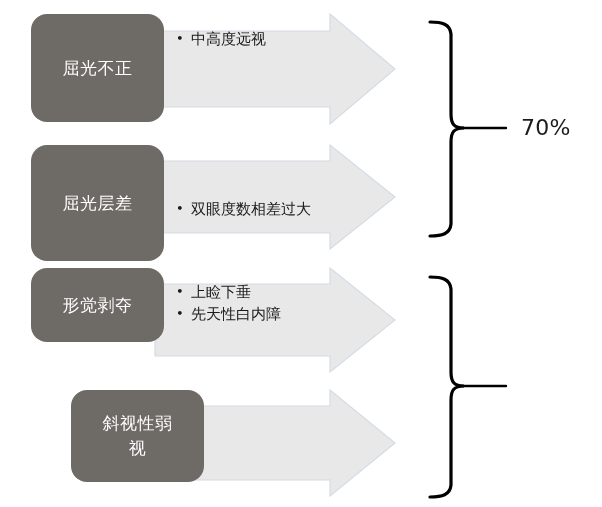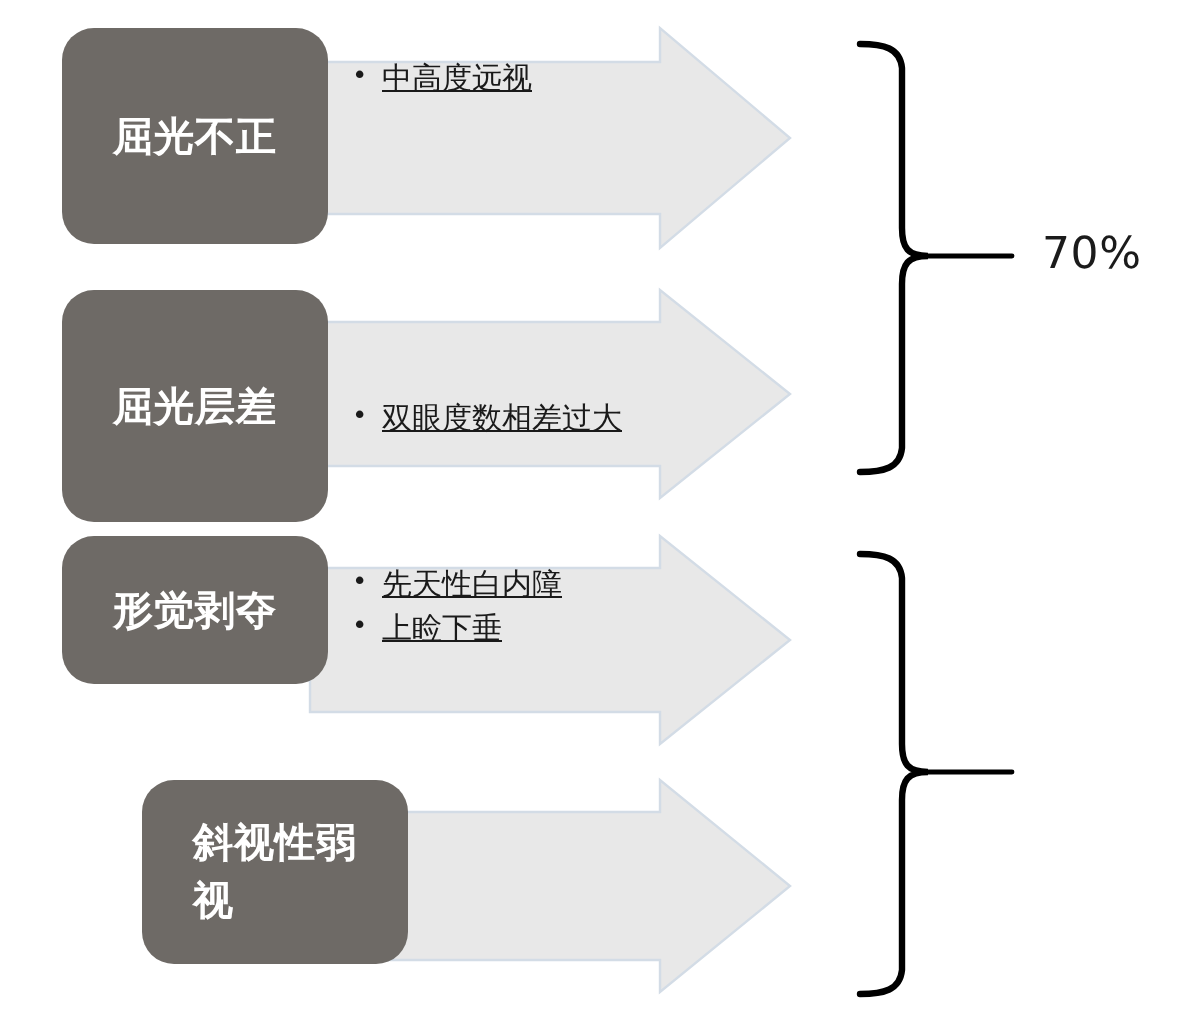--- a/index.html
+++ b/index.html
@@ -35,28 +35,27 @@
     background: #6E6A66;
     border-radius: 16px;
     display: flex;
     align-items: center;
     justify-content: center;
     box-sizing: border-box;
     z-index: 3;
   }
   .label-text {
     color: #ffffff;
-    font-size: 20px;
+    font-size: 17px;
     line-height: 1.45;
-    text-align: left;
+    text-align: center;
     letter-spacing: 0.5px;
     font-family: "DejaVu Sans", "Liberation Sans", sans-serif;
     white-space: pre-line;
     padding: 0 6px;
-    font-weight: bold;
   }
 
   
   .arrow-svg {
     position: absolute;
     left: 155px;
     z-index: 1;
     overflow: visible;
   }
 
@@ -70,21 +69,20 @@
     list-style: none;
   }
   .bullets li {
     position: relative;
     padding-left: 15px;
     font-size: 15px;
     line-height: 22px;
     color: #1a1a1a;
     font-family: "DejaVu Serif", "Liberation Serif", serif;
     white-space: nowrap;
-    text-decoration: underline;
   }
   .bullets li::before {
     content: "\2022";
     position: absolute;
     left: 0;
     top: 0;
     font-size: 13px;
     line-height: 22px;
     color: #1a1a1a;
   }
@@ -136,22 +134,22 @@
   </div>
 
   <div class="row">
     <svg class="arrow-svg" style="top:268px;" width="245" height="104" viewBox="0 0 245 104">
       <path d="M 0 16 L 175 16 L 175 0 L 240 52 L 175 104 L 175 88 L 0 88 Z" fill="#E8E8E8" stroke="#D3DCE6" stroke-width="1.2"></path>
     </svg>
     <div class="label-box" style="top:268px; height:74px;">
       <span class="label-text">形觉剥夺</span>
     </div>
     <ul class="bullets" style="top:281px;">
+      <li>上睑下垂</li>
       <li>先天性白内障</li>
-      <li>上睑下垂</li>
     </ul>
   </div>
 
   <div class="row">
     <svg class="arrow-svg" style="top:390px;" width="245" height="106" viewBox="0 0 245 106">
       <path d="M 0 16 L 175 16 L 175 0 L 240 53 L 175 106 L 175 90 L 0 90 Z" fill="#E8E8E8" stroke="#D3DCE6" stroke-width="1.2"></path>
     </svg>
     <div class="label-box" style="top:390px; height:92px;margin-left:40px;">
       <span class="label-text">斜视性弱
 视</span>

